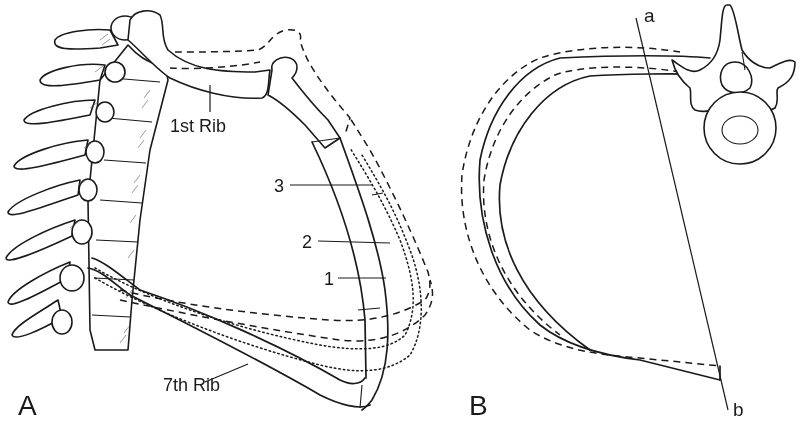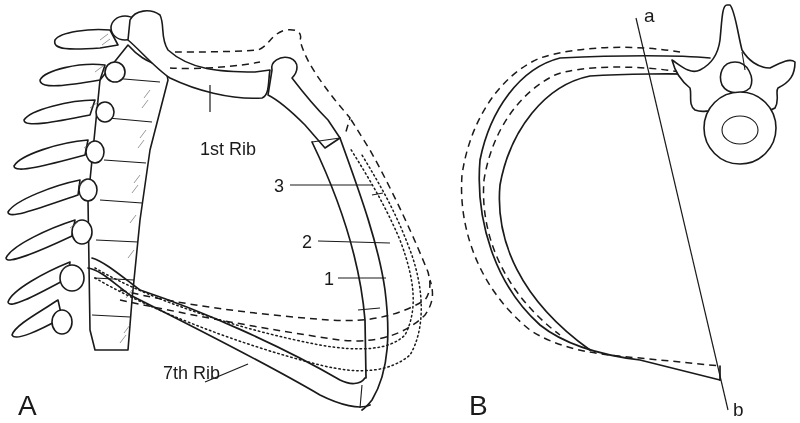--- a/index.html
+++ b/index.html
@@ -113,24 +113,24 @@
       <path class="bone" d="M727,5 C722,5 722,20 720,40 C718,55 710,65 700,70 C690,75 680,65 672,60 C675,72 680,80 690,88 C692,95 688,105 695,110 C708,115 720,105 735,105 C750,105 765,115 775,108 C780,100 775,92 778,88 C790,82 795,75 795,62 C790,58 782,62 770,68 C758,68 748,60 742,50 C738,35 735,10 730,5 Z"></path>
       <path class="bone" d="M735,62 C722,62 718,75 722,85 C728,95 742,95 750,88 C755,78 748,62 735,62 Z"></path>
       <circle class="bone" cx="740" cy="128" r="36"></circle>
       <ellipse class="thin" cx="740" cy="130" rx="18" ry="14"></ellipse>
       <path class="thin" d="M745,70 L742,52"></path>
     </g>
   </g>
 </svg>
 
 
-<span class="lbl lbl-rib" style="left:200px; top:117px;margin-top:23px;">1st Rib</span>
+<span class="lbl lbl-rib" style="left:170px; top:117px;">1st Rib</span>
 <span class="lbl lbl-num" style="left:274px; top:177px;">3</span>
 <span class="lbl lbl-num" style="left:302px; top:233px;">2</span>
 <span class="lbl lbl-num" style="left:324px; top:270px;">1</span>
-<span class="lbl lbl-rib" style="left:163px; top:364px;text-align:center;">7th Rib</span>
+<span class="lbl lbl-rib" style="left:163px; top:376px;text-align:center;">7th Rib</span>
 <span class="lbl lbl-panel" style="left:18px; top:392px;">A</span>
 
 
 <span class="lbl lbl-ab" style="left:644px; top:6px;">a</span>
 <span class="lbl lbl-ab" style="left:733px; top:400px;">b</span>
 <span class="lbl lbl-panel" style="left:469px; top:392px;">B</span>
 </div>
 
 </body></html>

